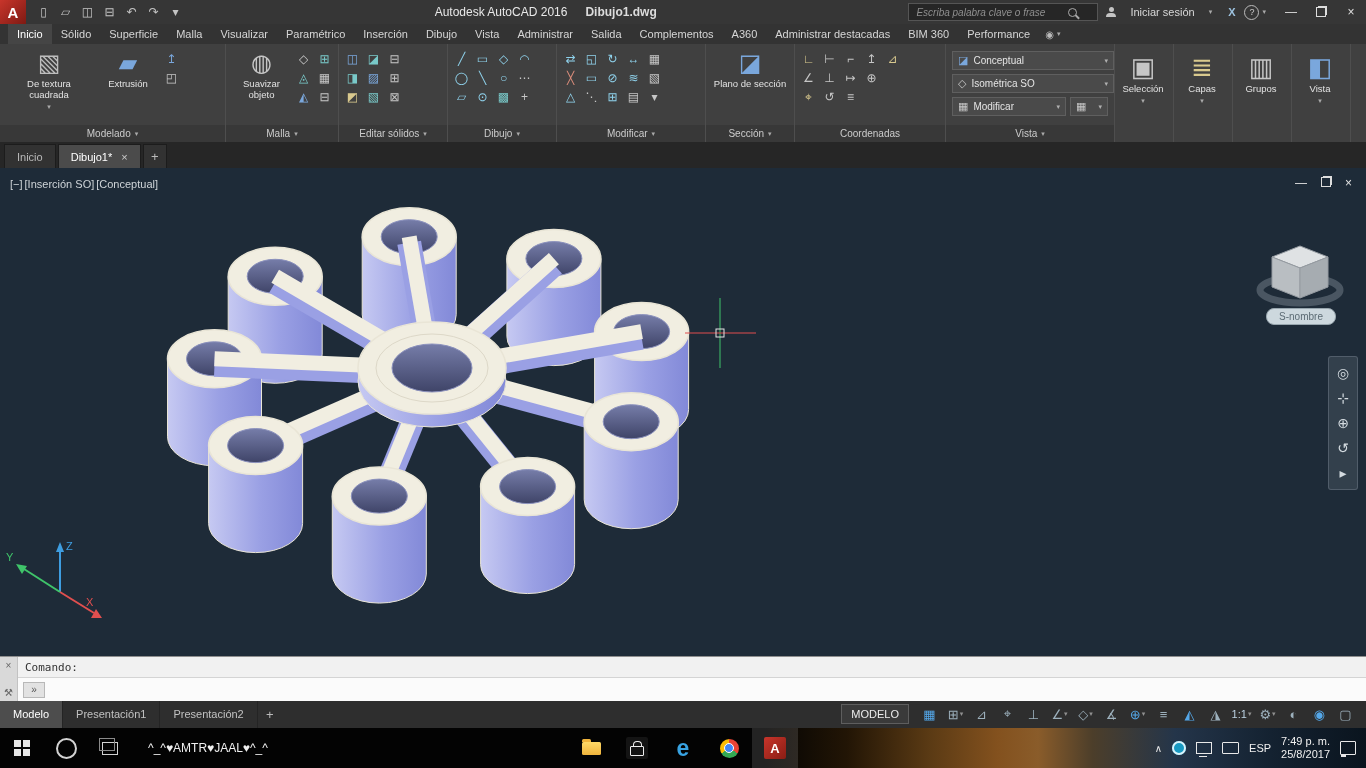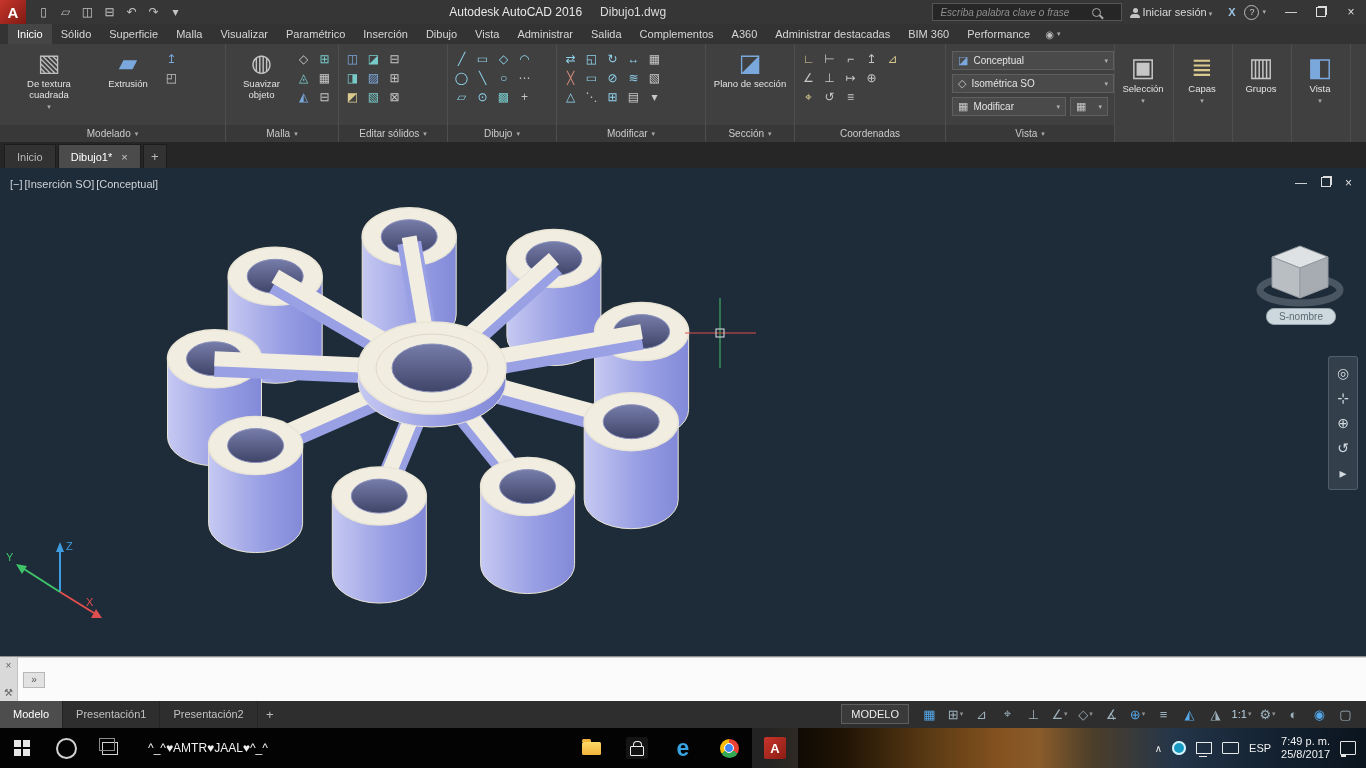--- a/index.html
+++ b/index.html
@@ -8,30 +8,30 @@
 
   
   .titlebar{position:absolute;top:0;left:0;right:0;height:24px;background:#363636;
     display:flex;align-items:center;color:#d8d8d8;font-size:11px;z-index:30;}
   .acad-logo{width:26px;height:24px;background:linear-gradient(135deg,#c8352b,#7e1a13);
     display:flex;align-items:center;justify-content:center;color:#fff;font-weight:bold;font-size:15px;}
   .qat{display:flex;gap:7px;margin-left:10px;align-items:center;}
   .icon16{width:15px;height:16px;display:inline-flex;align-items:center;justify-content:center;
     color:#c4c4c4;font-size:12px;cursor:default;}
   .title-center{flex:1;text-align:center;color:#e8e8e8;font-size:12px;white-space:nowrap;}
-  .title-center .doc{margin-left:18px;color:#dcdcdc;}
+  .title-center .doc{margin-left:18px;color:#dcdcdc;font-weight:bold;}
   .search-box{display:flex;align-items:center;background:#262626;border:1px solid #555;
     height:16px;width:178px;padding:0 5px;margin-right:8px;}
   .search-box input{background:transparent;border:0;outline:0;color:#b8b8b8;font-style:italic;
     font-size:10px;width:150px;font-family:"Liberation Sans",sans-serif;}
   .search-box input::placeholder{color:#8f8f8f;font-style:italic;}
   .mag{width:7px;height:7px;border:1.5px solid #aaa;border-radius:50%;position:relative;flex:none;}
   .mag::after{content:"";position:absolute;width:5px;height:1.5px;background:#aaa;
     transform:rotate(45deg);right:-4px;bottom:-2px;}
-  .signin{display:flex;align-items:flex-end;gap:2px;margin-right:10px;cursor:default;}
+  .signin{display:flex;align-items:center;gap:14px;margin-right:10px;cursor:default;}
   .person{width:10px;height:10px;position:relative;display:inline-block;}
   .person::before{content:"";position:absolute;width:5px;height:5px;border-radius:50%;
     background:#c4c4c4;left:2.5px;top:0;}
   .person::after{content:"";position:absolute;width:10px;height:4px;border-radius:4px 4px 0 0;
     background:#c4c4c4;left:0;bottom:0;}
   .dd7{font-size:7px;color:#aaa;}
   .tb-ic{margin:0 6px;color:#9ec3e0;font-weight:bold;font-size:11px;}
   .help-circ{width:13px;height:13px;border:1px solid #bbb;border-radius:50%;display:inline-flex;
     align-items:center;justify-content:center;font-size:9px;color:#ccc;margin:0 3px;}
   .win-controls{display:flex;margin-left:10px;height:24px;}
@@ -605,20 +605,23 @@
       </div>
     <div class="vc-pill">S-nombre</div>
   </div>
 
   <div class="cmdline">
     <div class="cmd-strip">
       <span>×</span>
       <span>⚒</span>
     </div>
     <div class="cmd-main">
+      <div class="cmd-hist">
+        <span>Comando:</span>
+      </div>
       <div class="cmd-input-row">
         <span class="cmd-badge">»</span>
       </div>
     </div>
   </div>
 
   <div class="bottom-row">
     <div id="layout-tabs">
         <span class="ltab active">Modelo</span>
         <span class="ltab">Presentación1</span>

